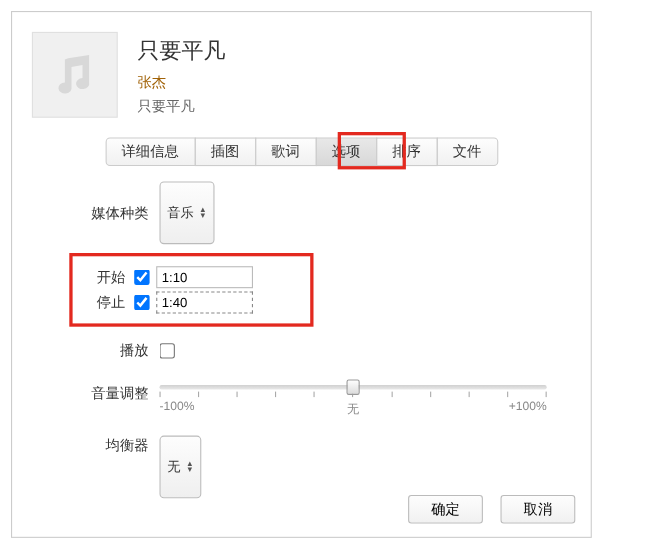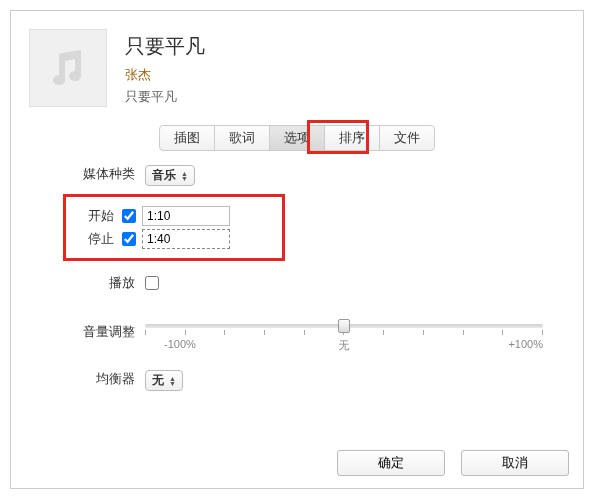--- a/index.html
+++ b/index.html
@@ -8,21 +8,21 @@
       font-size: 13px;
       color: #333;
       background: #fff;
       width: 600px;
       height: 501px;
       position: relative;
     }
     .panel {
       border: 1px solid #ccc;
       margin: 10px;
-      width: 574px;
+      width: 528px;
       height: 479px;
       background: #fff;
       position: relative;
     }
     .header {
       display: flex;
       align-items: flex-start;
       padding: 18px 18px 10px 18px;
     }
     .artwork {
@@ -61,40 +61,39 @@
     .highlight-tab {
       position: absolute;
       border: 3px solid #e3291f;
       pointer-events: none;
     }
     .form-area {
       padding: 0 40px 0 60px;
     }
     .row {
       display: flex;
-      align-items: flex-start;
+      align-items: center;
       margin-bottom: 8px;
     }
     .row-label {
       width: 64px;
       text-align: right;
       margin-right: 10px;
       font-size: 13px;
       color: #333;
     }
     .dropdown {
       display: inline-flex;
       align-items: center;
       border: 1px solid #bbb;
       border-radius: 4px;
       background: linear-gradient(#fdfdfd, #efefef);
-      padding: 1px 6px;
+      padding: 19px 6px;
       font-size: 12px;
       cursor: pointer;
-      font-weight: bold;
     }
     .dropdown-arrows {
       display: inline-flex;
       flex-direction: column;
       margin-left: 5px;
       line-height: 5px;
       font-size: 7px;
       color: #555;
     }
     .time-group {
@@ -120,21 +119,21 @@
       margin-right: 6px;
     }
     .time-input {
       width: 88px;
       height: 20px;
       border: 1px solid #bbb;
       padding: 5px 4px;
       font-size: 12px;
     }
     .time-input.dashed { border: 1px dashed #888; }
-    .playback-block { margin-top: 4px; margin-bottom: 20px; }
+    .playback-block { margin-top: 4px; margin-bottom: 10px; }
     .playback-row {
       display: flex;
       align-items: center;
       margin: 5px 0;
     }
     .pb-label {
       width: 64px;
       text-align: right;
       margin-right: 10px;
       font-size: 13px;
@@ -174,39 +173,38 @@
       border: 1px solid #999;
       border-radius: 2px;
     }
     .slider-labels {
       position: absolute;
       top: 20px; left: 0; right: 0;
       display: flex;
       justify-content: space-between;
       font-size: 11px;
       color: #888;
-      margin-left: 19px;
     }
     .slider-center-label {
       position: absolute;
       top: 20px;
       left: 50%;
       transform: translateX(-50%);
       font-size: 11px;
       color: #888;
     }
     .eq-row { margin-top: 18px; display: flex; align-items: flex-start; }
     .footer {
       position: absolute;
       bottom: 12px; right: 14px;
       display: flex;
       gap: 16px;
     }
     .btn {
-      padding: 3px 40px;
+      padding: 3px 20px;
       font-size: 13px;
       border: 1px solid #bbb;
       border-radius: 3px;
       background: linear-gradient(#fdfdfd,#f1f1f1);
       cursor: pointer;
     }
   </style>
 </head>
 <body>
 
@@ -219,20 +217,21 @@
       </svg>
     </div>
     <div class="title-block">
       <div class="song-title">只要平凡</div>
       <div class="song-artist">张杰</div>
       <div class="song-album">只要平凡</div>
     </div>
   </div>
 
   <div class="tabs">
+    <div class="tab">详细信息</div>
     <div class="tab">插图</div>
     <div class="tab">歌词</div>
     <div class="tab active" id="tab-options">选项</div>
     <div class="tab">排序</div>
     <div class="tab">文件</div>
   </div>
 
   <div class="highlight-tab" id="hl-tab" style="left: 295.5px; top: 109px; width: 62px; height: 34px;"></div>
 
   <div class="form-area">

